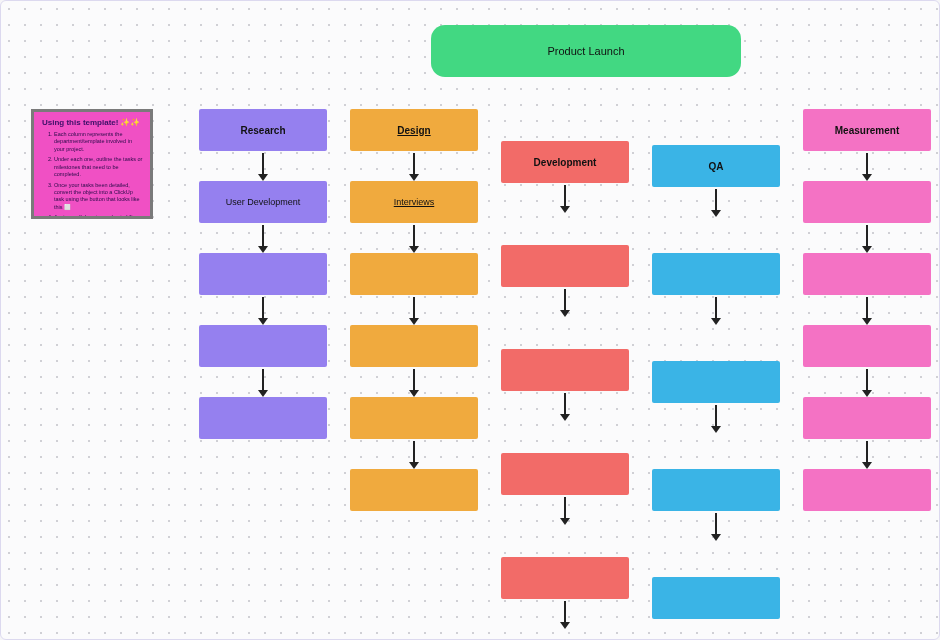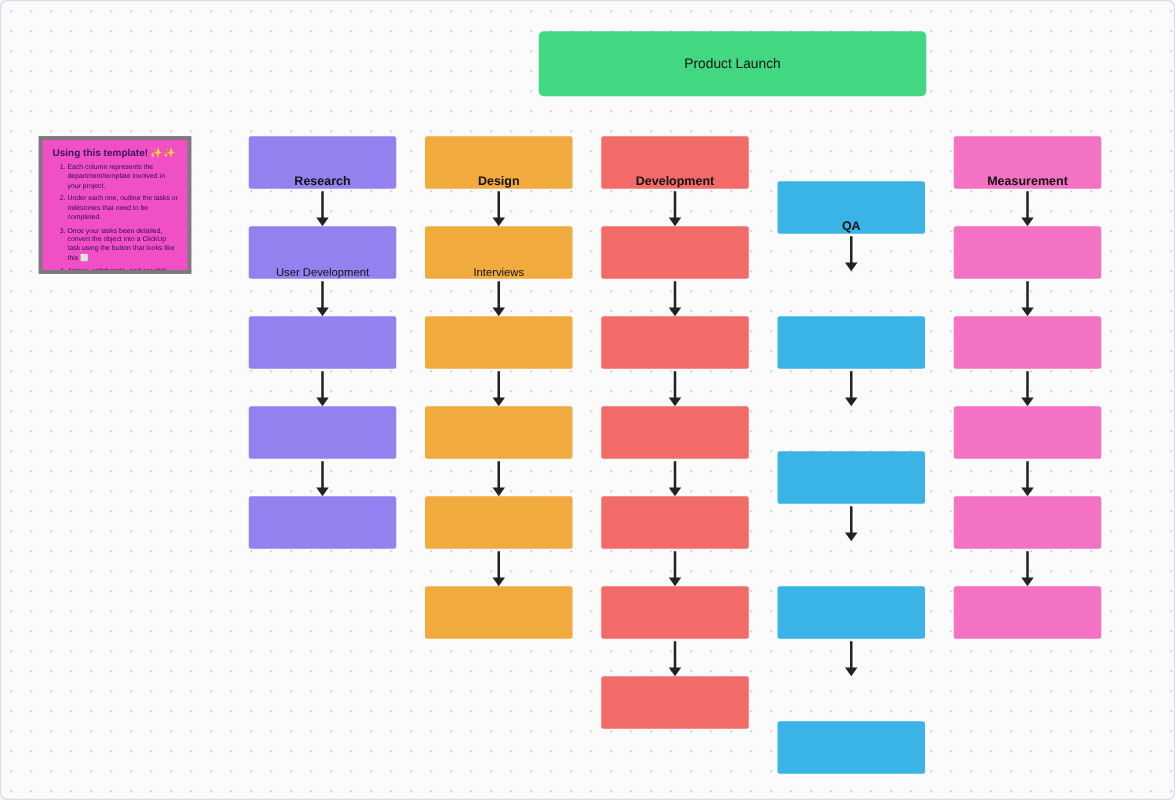--- a/index.html
+++ b/index.html
@@ -23,21 +23,21 @@
     }
 
     
     .header-banner {
       position: absolute;
       left: 430px;
       top: 24px;
       width: 310px;
       height: 52px;
       background: #42d882;
-      border-radius: 4px;
+      border-radius: 14px;
       display: flex;
       align-items: center;
       justify-content: center;
       font-size: 11px;
       font-weight: 500;
       color: #111;
     }
 
     
     .sticky-note {
@@ -75,38 +75,38 @@
       top: 108px;
       display: flex;
       gap: 23px;
     }
     .col {
       display: flex;
       flex-direction: column;
       align-items: center;
     }
     .box {
-      width: 118px;
+      width: 128px;
       height: 42px;
       border-radius: 2px;
       display: flex;
-      align-items: flex-end;
+      align-items: center;
       justify-content: center;
       font-size: 9px;
       font-weight: 500;
       color: #111;
       text-align: center;
       padding: 0 4px;
       flex-shrink: 0;
     }
     .box.header { font-size: 10px; font-weight: 600; }
 
     .c-purple { background: #9580ef; }
-    .c-orange { background: #f0aa3e; }
-    .c-red    { background: #f26b68; }
+    .c-orange { background: #f0aa3e; text-decoration: underline; }
+    .c-red    { background: #f26b68; margin-top: 32px; }
     .c-blue   { background: #3ab4e6; margin-top: 36px; }
     .c-pink   { background: #f472c4; }
 
     .arrow {
       width: 12px;
       height: 30px;
       position: relative;
       flex-shrink: 0;
     }
     .arrow::before {

